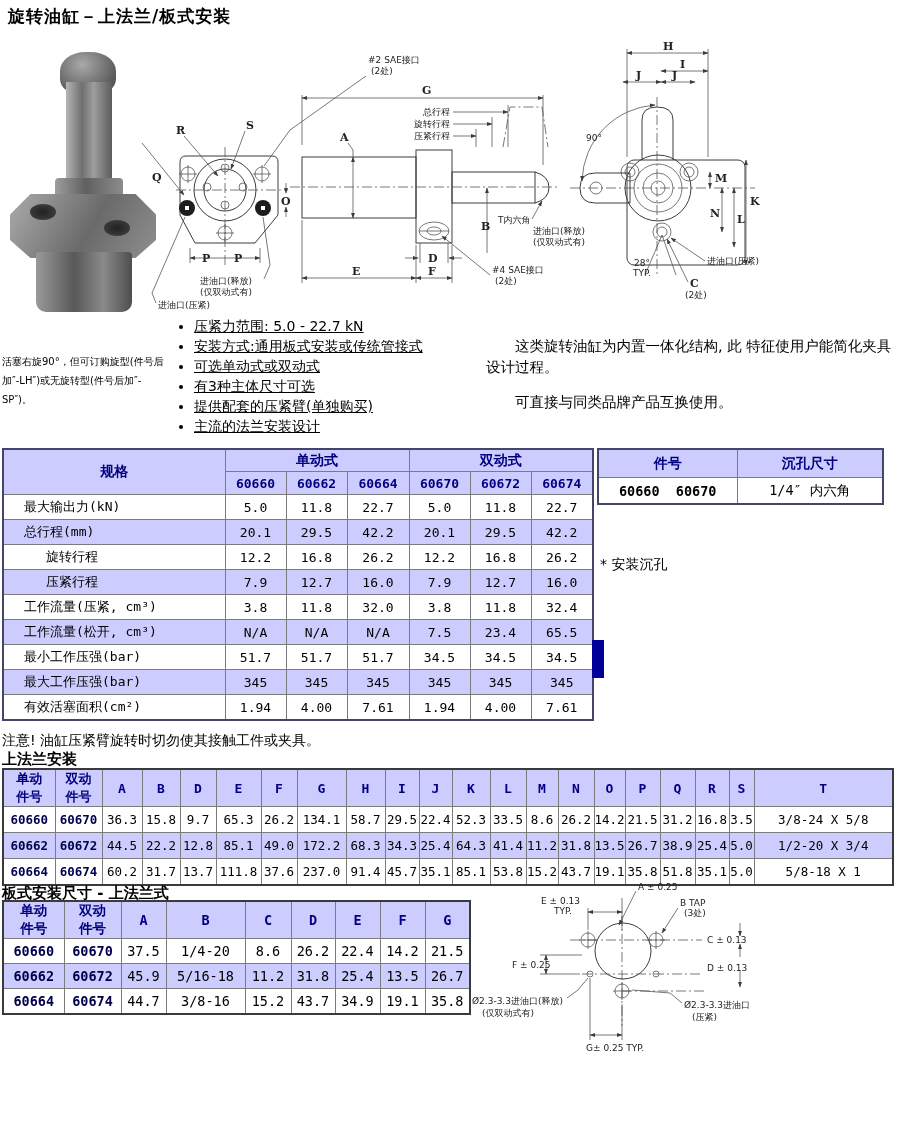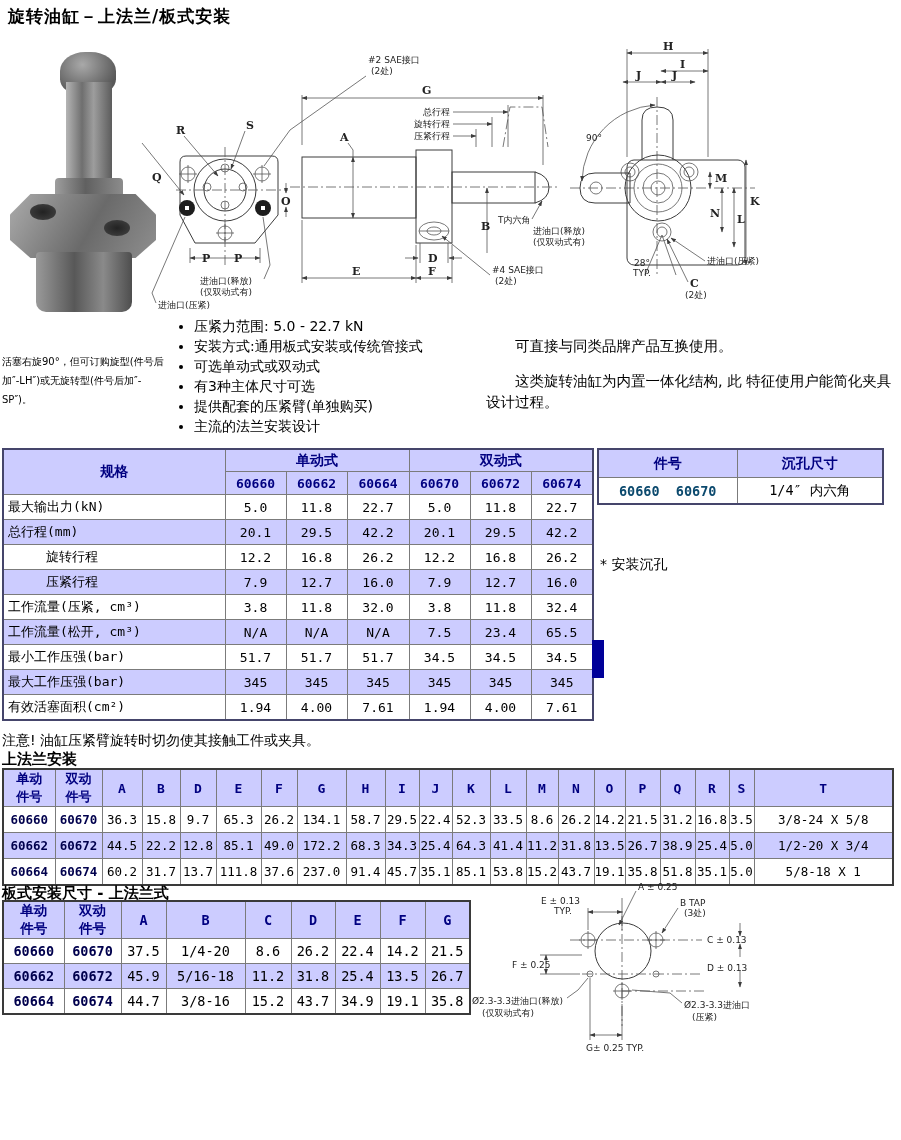--- a/index.html
+++ b/index.html
@@ -12,40 +12,40 @@
   #photo .knob{position:absolute;left:52px;top:0;width:56px;height:42px;background:radial-gradient(ellipse at 40% 30%,#a9a9a9,#595959 75%);border-radius:45% 45% 35% 35%;}
   #photo .shaft{position:absolute;left:58px;top:30px;width:46px;height:112px;background:linear-gradient(90deg,#b5b5b5,#6f6f6f 35%,#9d9d9d 60%,#5c5c5c);}
   #photo .collar{position:absolute;left:47px;top:126px;width:68px;height:20px;background:linear-gradient(90deg,#9e9e9e,#606060 45%,#8c8c8c);border-radius:4px;}
   #photo .flange{position:absolute;left:2px;top:142px;width:146px;height:64px;background:linear-gradient(120deg,#ababab,#6a6a6a 55%,#8f8f8f);clip-path:polygon(0 32%,14% 0,86% 0,100% 32%,100% 72%,86% 100%,14% 100%,0 72%);}
   #photo .hole1{position:absolute;left:22px;top:152px;width:26px;height:16px;background:radial-gradient(#222,#444);border-radius:50%;}
   #photo .hole2{position:absolute;left:96px;top:168px;width:26px;height:16px;background:radial-gradient(#222,#444);border-radius:50%;}
   #photo .base{position:absolute;left:28px;top:200px;width:96px;height:60px;background:linear-gradient(90deg,#9a9a9a,#585858 40%,#8a8a8a 70%,#4e4e4e);border-radius:4px 4px 10px 10px;}
   
   #left-note{left:2px;top:352px;width:168px;font-size:10px;line-height:19px;}
   #left-note .ind{text-indent:2.2em;display:inline;}
-  #bullets{left:172px;top:316px;width:320px;margin:0;padding-left:22px;font-size:14px;line-height:20px;list-style:disc;}
+  #bullets{left:172px;top:316px;width:320px;margin:0;padding-left:22px;font-size:14px;line-height:20px;list-style:disc;text-decoration:underline;}
   #right-paras{left:486px;top:336px;width:414px;font-size:14.5px;line-height:21px;}
   #right-paras p{margin:0 0 14px 0;text-indent:2em;}
   
   table{border-collapse:collapse;table-layout:fixed;font-family:"DejaVu Sans Mono","DejaVu Sans",monospace;}
   th,td{border:1px solid #7b7b7b;text-align:center;padding:0;overflow:hidden;white-space:pre-line;}
   th{background:#ccccff;color:#000080;font-weight:bold;}
   tr.alt td{background:#ccccff;}
   
   #spec{left:2px;top:448px;width:592px;font-size:13px;border:2px solid #45456b;}
   #spec thead tr:nth-child(1) th{height:21px;font-size:14px;}
   #spec thead tr:nth-child(2) th{height:22px;}
   #spec tbody td{height:24px;}
-  #spec td.rowlabel{text-align:left;padding-left:4px;}
+  #spec td.rowlabel{text-align:left;padding-left:20px;}
   #spec td.rowlabel.indent{padding-left:42px;}
   
   #cbore{left:597px;top:448px;width:285px;font-size:13.5px;border:2px solid #45456b;}
   #cbore th{height:27px;font-size:14px;}
   #cbore td{height:25px;}
-  #cbore td:first-child{font-weight:bold;color:#0c4a6e;white-space:pre;text-align:center;}
+  #cbore td:first-child{font-weight:bold;color:#000000;white-space:pre;text-align:center;}
   #cbore-note{left:600px;top:556px;font-size:14px;}
   #navy-block{left:592px;top:640px;width:12px;height:38px;background:#000099;}
   
   #warning{left:2px;top:732px;font-size:14px;}
   #hp-title{left:2px;top:750px;font-size:15px;font-weight:bold;}
   #plate-title{left:2px;top:884px;font-size:15px;font-weight:bold;}
   
   #hp{left:2px;top:768px;width:890px;font-size:12.5px;border:2px solid #3a3a3a;}
   #hp th{height:33px;font-size:13px;}
   #hp td{height:25px;}
@@ -257,22 +257,22 @@
 <ul class="abs" id="bullets">
   <li>压紧力范围: 5.0 - 22.7 kN</li>
   <li>安装方式:通用板式安装或传统管接式</li>
   <li>可选单动式或双动式</li>
   <li>有3种主体尺寸可选</li>
   <li>提供配套的压紧臂(单独购买)</li>
   <li>主流的法兰安装设计</li>
 </ul>
 
 <div class="abs" id="right-paras">
+  <p>这类旋转油缸为内置一体化结构, 此 特征使用户能简化夹具设计过程。</p>
   <p>可直接与同类品牌产品互换使用。</p>
-  <p>这类旋转油缸为内置一体化结构, 此 特征使用户能简化夹具设计过程。</p>
 </div>
 
 <table class="abs" id="spec">
   <colgroup>
       <col style="width:222px">
       <col style="width:61px">
       <col style="width:61px">
       <col style="width:62px">
       <col style="width:61px">
       <col style="width:61px">

